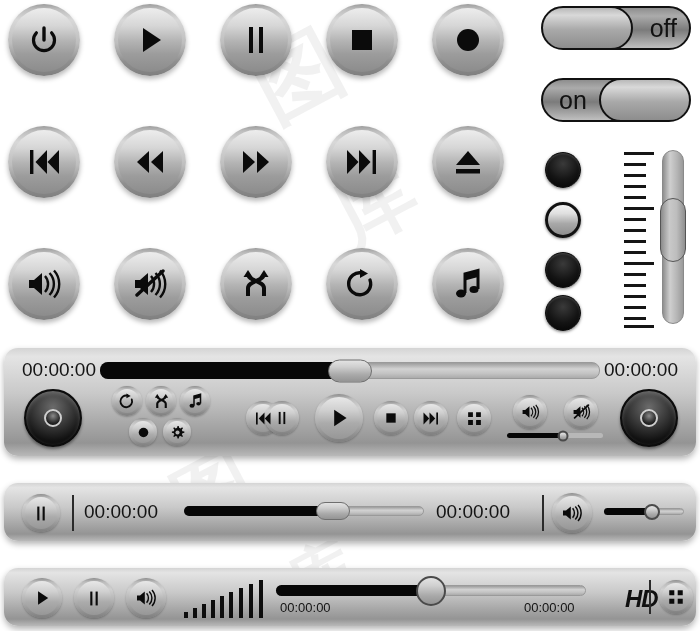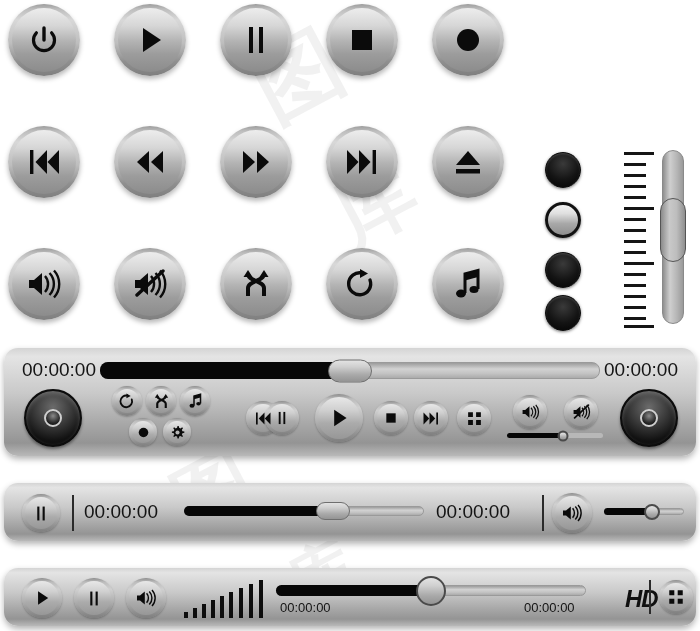--- a/index.html
+++ b/index.html
@@ -292,20 +292,28 @@
     <span class="gl">
       <svg width="30" height="32" viewBox="0 0 30 32">
           <path d="M12 25 V6 L25 2.5 V21" stroke="#0b0b0b" stroke-width="3" fill="none"></path>
           <path d="M12 6 L25 2.5 L25 9 L12 12.5 Z" fill="#0b0b0b"></path>
           <ellipse cx="8" cy="25.5" rx="5" ry="4" fill="#0b0b0b"></ellipse>
           <ellipse cx="21" cy="21.5" rx="4.5" ry="3.6" fill="#0b0b0b"></ellipse>
         </svg>
     </span>
   </div>
 
+  <div class="toggle off" style="left:541px;top:6px;">
+    <span class="knob"></span>
+    <span class="tlabel">off</span>
+  </div>
+  <div class="toggle on" style="left:541px;top:78px;">
+    <span class="knob"></span>
+    <span class="tlabel">on</span>
+  </div>
 
   <div class="led" style="left:545px;top:152px;"></div>
   <div class="led lit" style="left:545px;top:202px;"></div>
   <div class="led" style="left:545px;top:252px;"></div>
   <div class="led" style="left:545px;top:295px;"></div>
 
   <div class="ticks" style="left:624px;top:152px;width:34px;height:176px;">
     <i style="top:0px;   width:30px;"></i>
     <i style="top:11px;  width:22px;"></i>
     <i style="top:22px;  width:22px;"></i>

